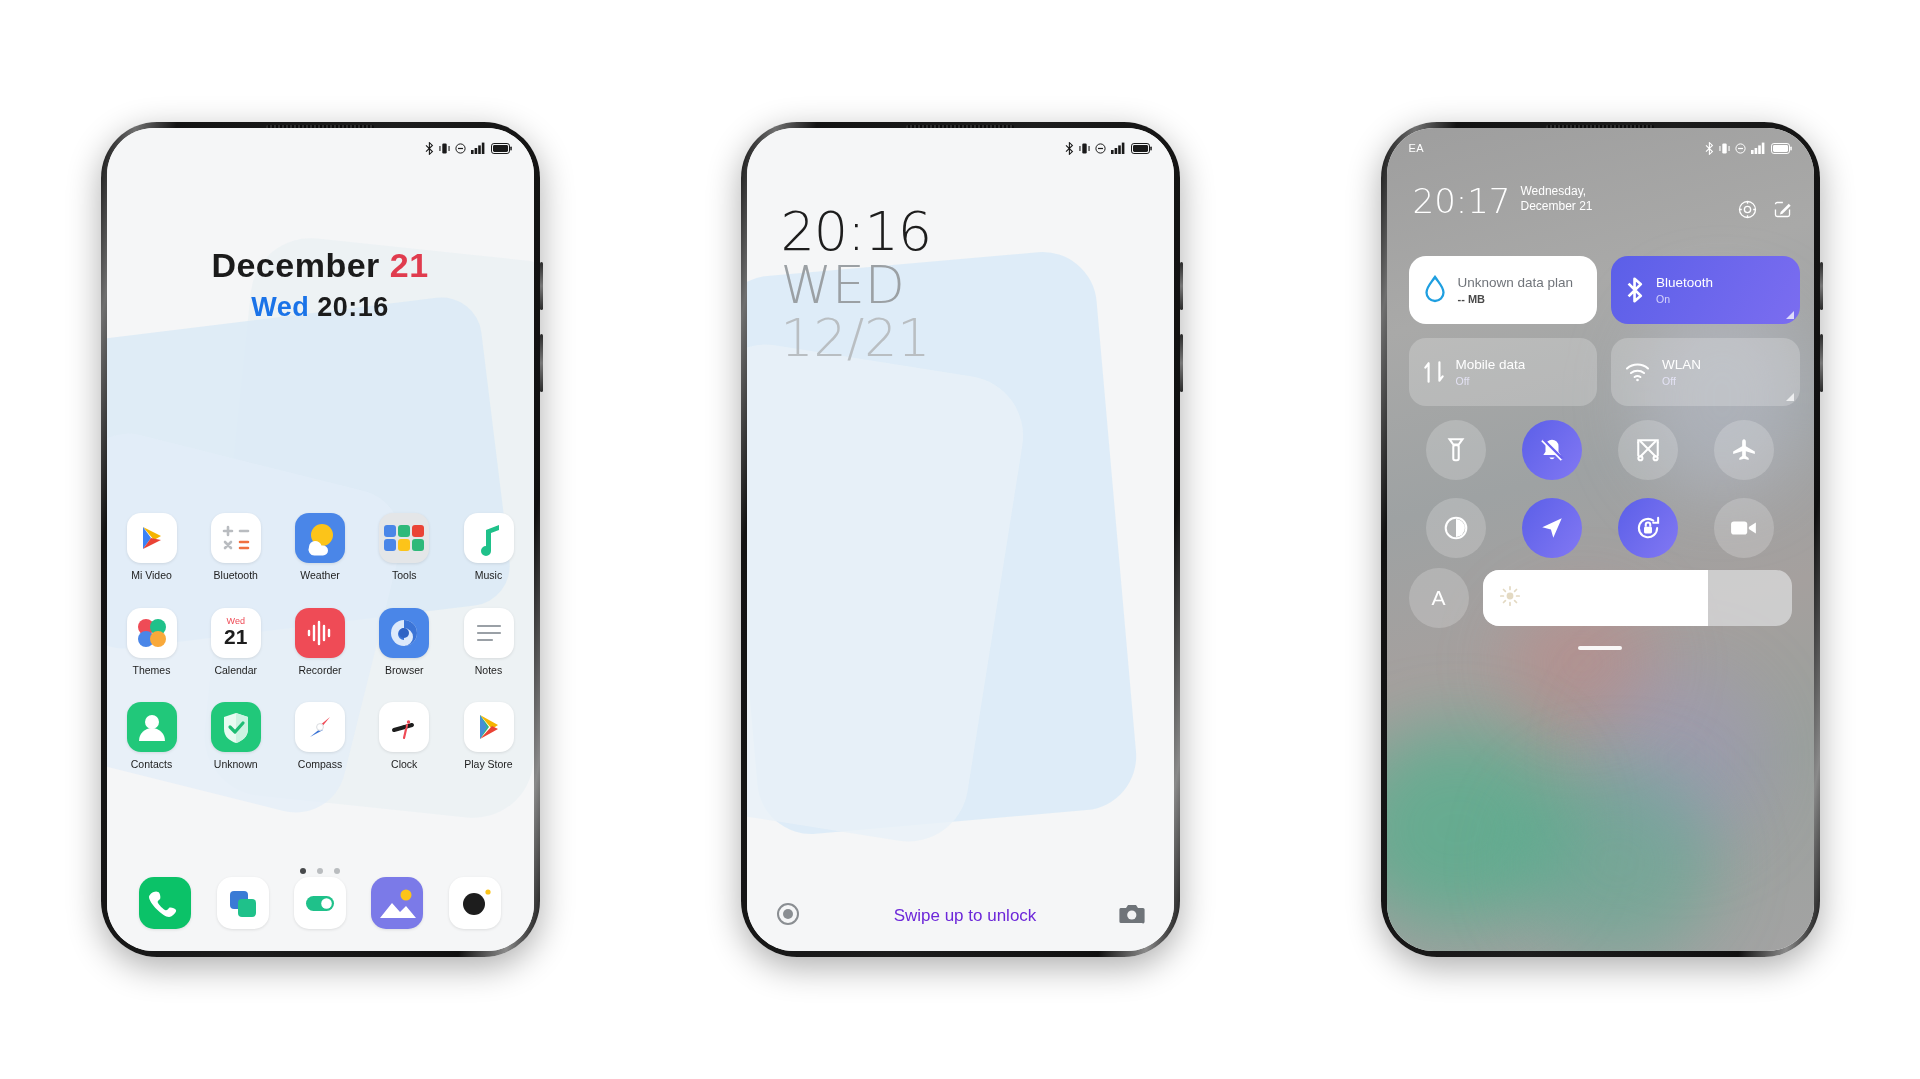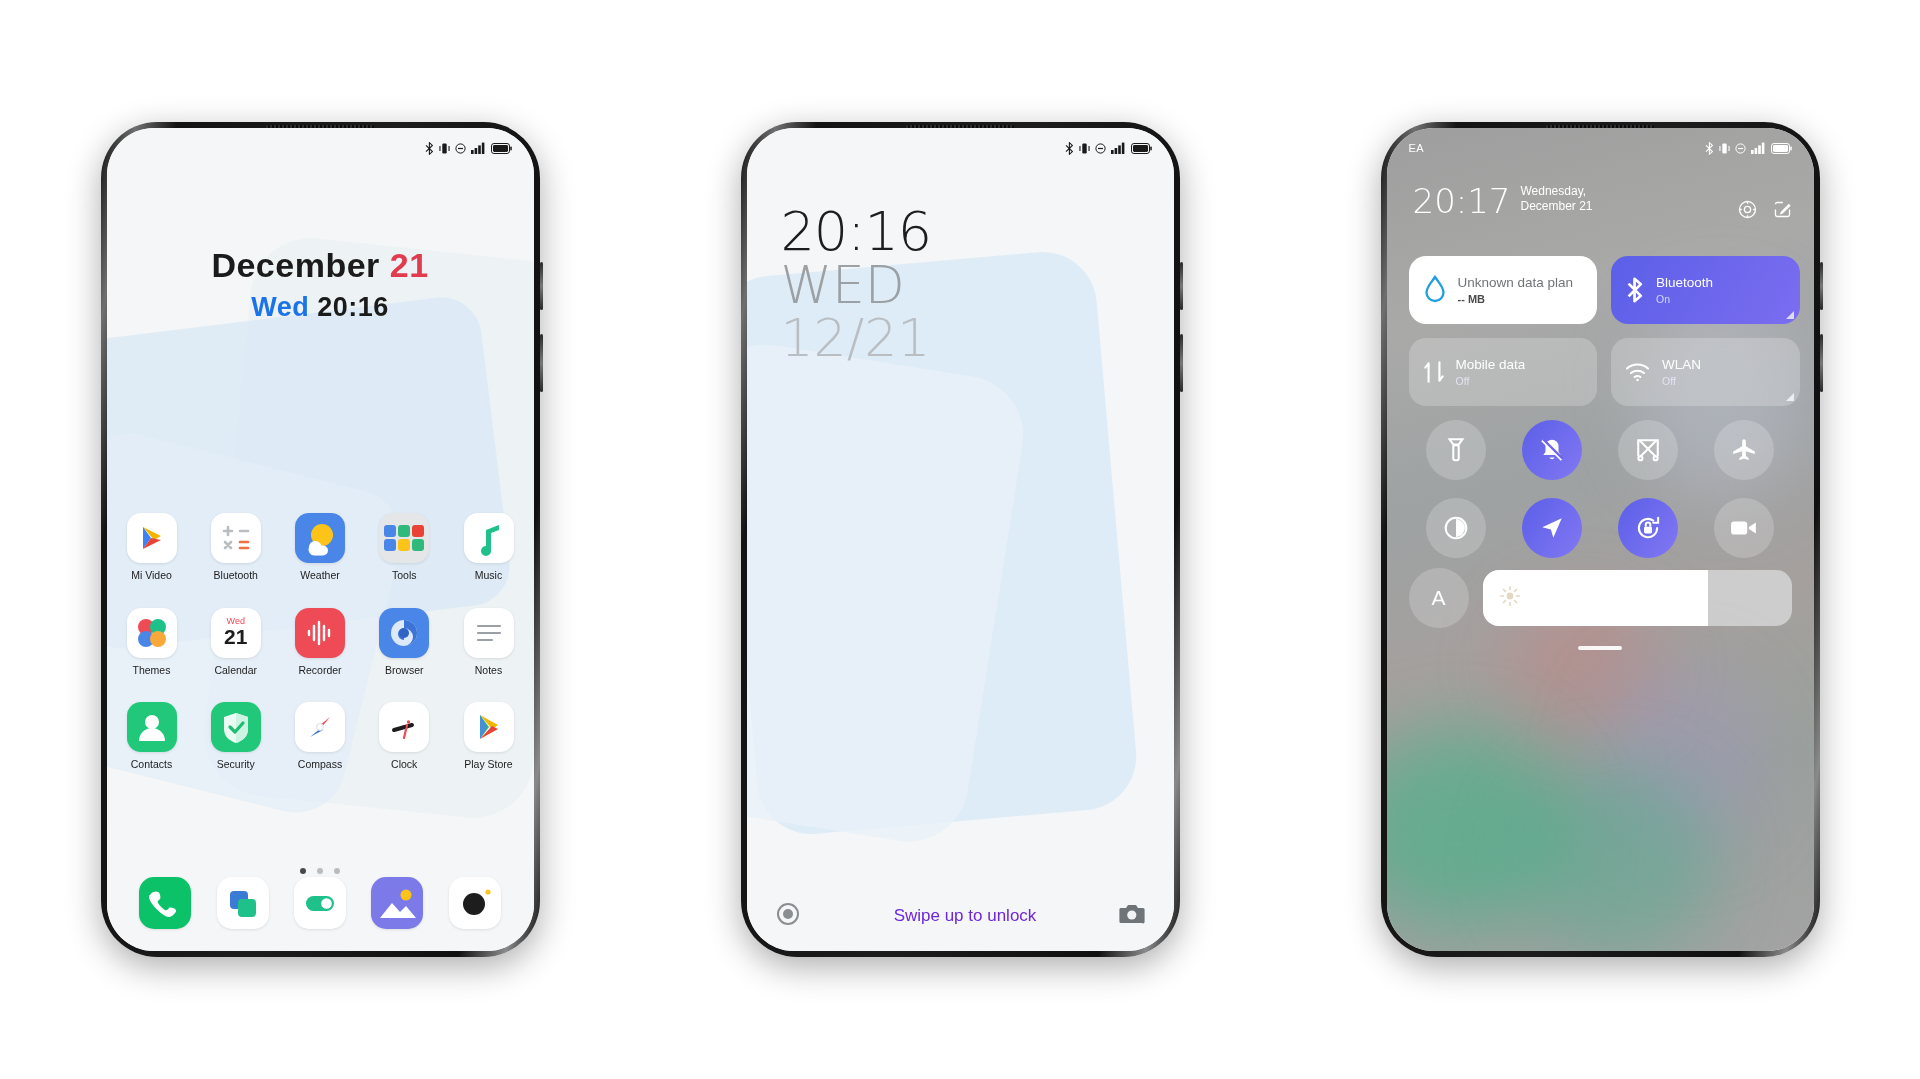--- a/index.html
+++ b/index.html
@@ -291,21 +291,21 @@
               <div class="lbl">Contacts</div>
             </div>
             <div class="app">
               <div class="ic" style="background:#21c87a">
                 <svg width="50" height="50" viewBox="0 0 50 50">
                     <path d="M25 11l12 4v12c0 8-6 12-12 14-6-2-12-6-12-14V15z" fill="#e9fbf2"></path>
                     <path d="M25 11l12 4v12c0 8-6 12-12 14z" fill="#cdf3e2"></path>
                     <path d="M19 25l5 5 8-9" fill="none" stroke="#1fbd74" stroke-width="3.2" stroke-linecap="round" stroke-linejoin="round"></path>
                   </svg>
               </div>
-              <div class="lbl">Security</div>
+              <div class="lbl">Unknown</div>
             </div>
             <div class="app">
               <div class="ic" style="background:#fff">
                 <svg width="50" height="50" viewBox="0 0 50 50">
                     <path d="M35 15L26 26l-2-2z" fill="#ef4b56"></path>
                     <path d="M15 35l11-9 2 2z" fill="#3b74d6"></path>
                     <circle cx="25" cy="25" r="3.4" fill="#fff" stroke="#d9dce0" stroke-width="1"></circle>
                   </svg>
               </div>
               <div class="lbl">Compass</div>

